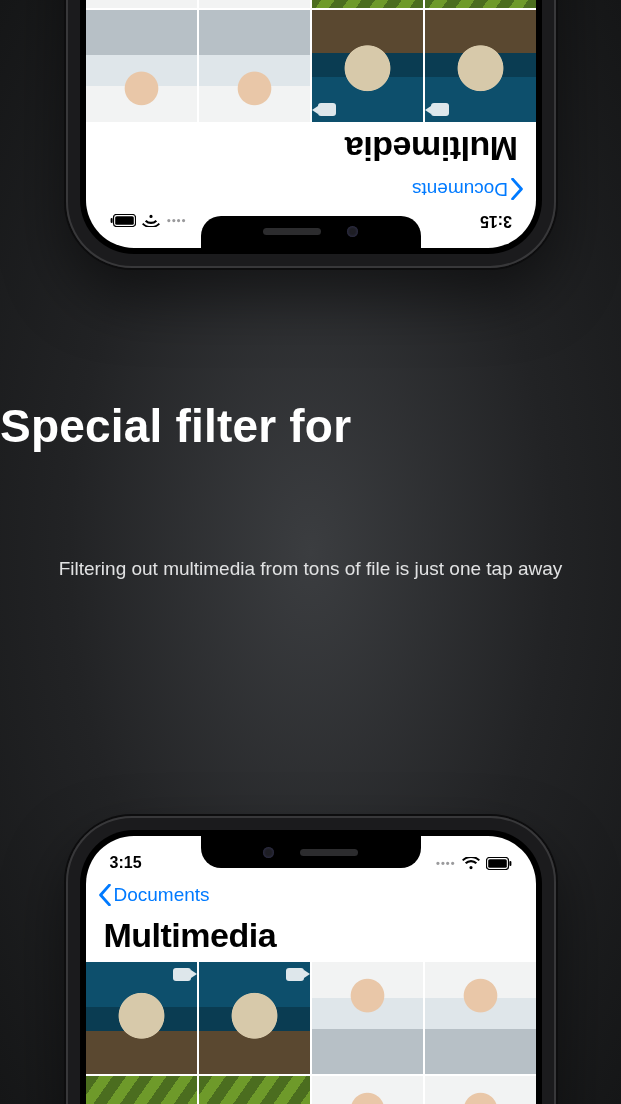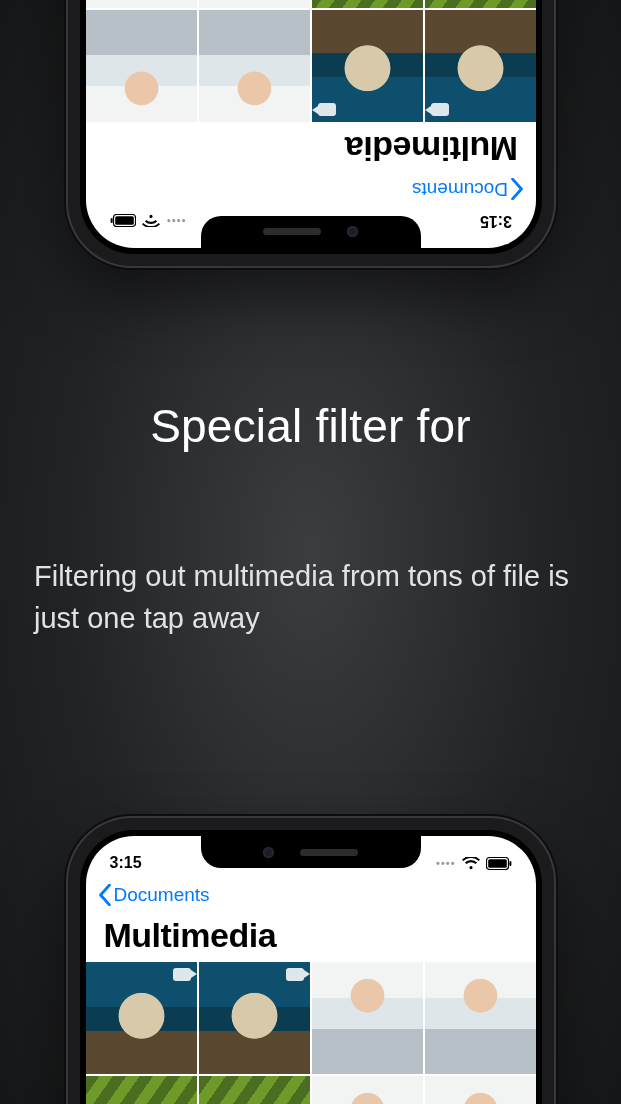--- a/index.html
+++ b/index.html
@@ -9,31 +9,31 @@
     font-family: -apple-system, BlinkMacSystemFont, "Helvetica Neue", Arial, sans-serif;
     position: relative;
     color: #fff;
   }
 
   
   .hero-title {
     position: absolute;
     top: 398px;
     left: 0; right: 0;
-    text-align: center;
     font-size: 46px;
-    font-weight: 400;
+    font-weight: 700;
     letter-spacing: 0.2px;
     line-height: 1.25;
   }
   .hero-sub {
     position: absolute;
     top: 555px;
     left: 34px; right: 34px;
-    font-size: 29px;
+    text-align: center;
+    font-size: 19px;
     font-weight: 300;
     line-height: 1.45;
     color: #e1e2e3;
   }
 
   
   .phone {
     position: absolute;
     left: 50%;
     transform: translateX(-50%);

